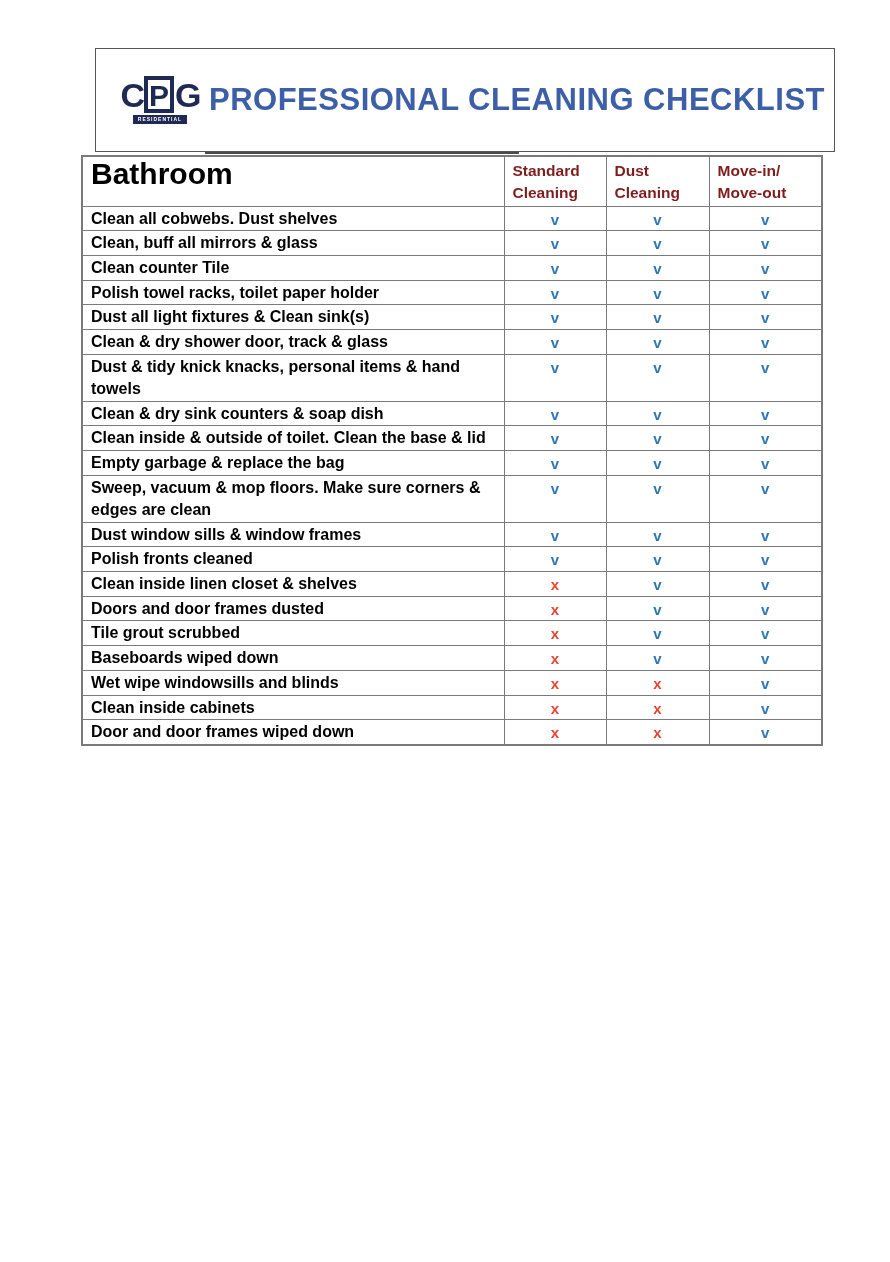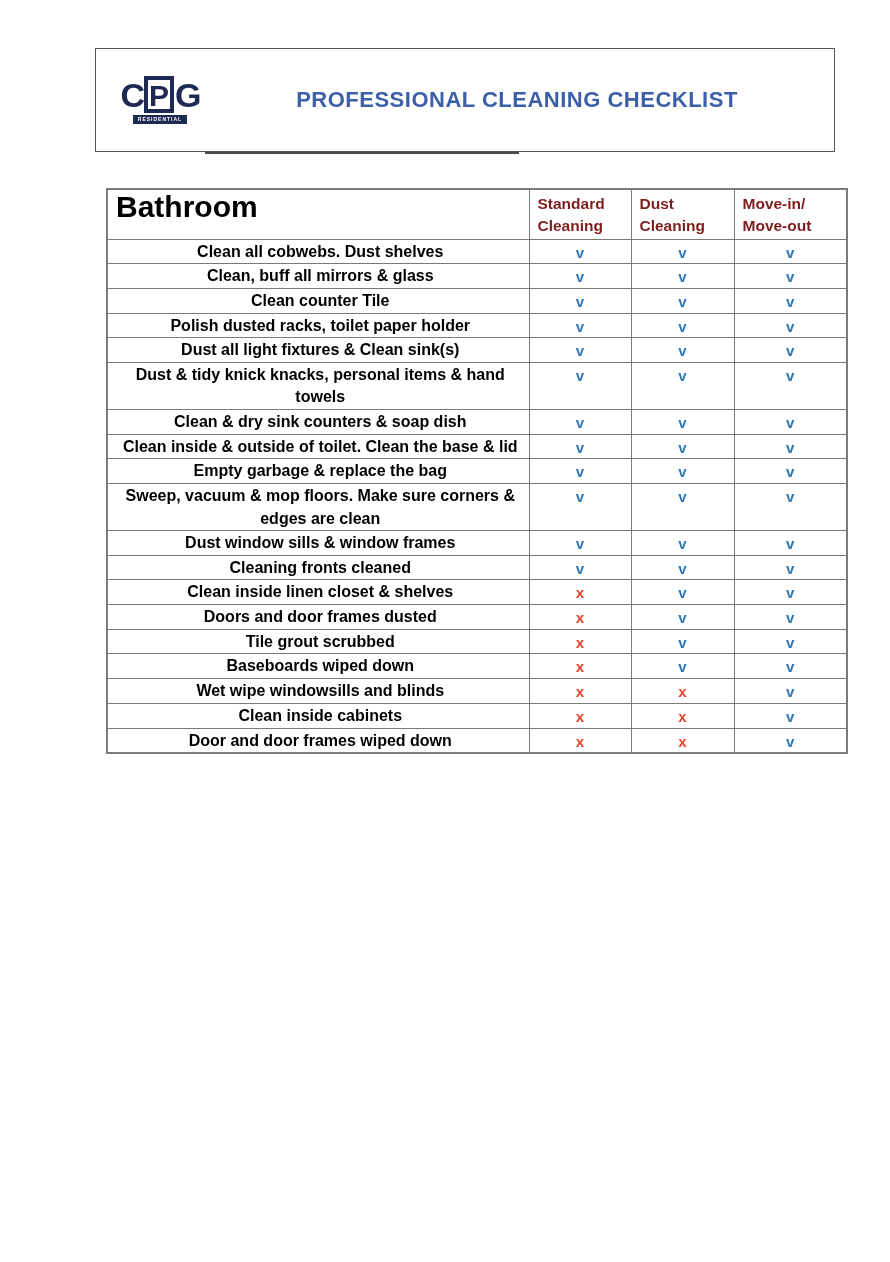--- a/index.html
+++ b/index.html
@@ -34,36 +34,35 @@
     padding:4px 1px 0 1px;margin:0 1px;line-height:0.82;
     font-size:30px;letter-spacing:0;
   }
   .logo-sub{
     margin-top:2px;background:var(--navy);color:#fff;
     font-size:5px;font-weight:700;letter-spacing:1px;
     padding:1px 5px;line-height:1.4;
   }
   .title{
     flex:1;text-align:center;color:var(--title-blue);
-    font-weight:bold;font-size:22px;letter-spacing:0.5px;
+    font-weight:bold;font-size:31px;letter-spacing:0.5px;
     padding-right:6px;white-space:nowrap;
   }
 
   
   .divider-artifact{
     position:absolute;left:205px;top:152px;width:314px;height:2px;
     background:#4a4a4a;
   }
 
   
   table.checklist{
-    position:absolute;left:106px;top:155px;width:740px;
+    position:absolute;left:81px;top:155px;width:740px;
     border-collapse:collapse;table-layout:fixed;
     border:2px solid var(--grid);
-    margin-top:33px;
   }
   table.checklist col.c-task{width:422px;}
   table.checklist col.c-std{width:102px;}
   table.checklist col.c-deep{width:103px;}
   table.checklist col.c-move{width:113px;}
 
   table.checklist th,table.checklist td{
     border:1px solid var(--grid);
     vertical-align:top;
   }
@@ -71,21 +70,21 @@
     height:50px;text-align:left;padding-left:8px;
     font-size:30px;font-weight:bold;color:#000;
     vertical-align:middle;letter-spacing:0;
   }
   th.colhead{
     text-align:left;padding:3px 0 0 8px;
     font-size:15.5px;font-weight:bold;color:#7f1d1d;line-height:22px;
   }
   td.task{
     height:24.7px;padding:1px 4px 0 8px;
-    font-size:16px;font-weight:bold;color:#000;line-height:22.5px;text-align:center;
+    font-size:16px;font-weight:bold;color:#000;line-height:22.5px;
   }
   td.mark{
     text-align:center;padding-top:2px;
     font-size:15px;font-weight:bold;line-height:21px;
   }
   td.mark.yes{color:var(--yes);}
   td.mark.no{color:var(--no);}
 </style>
 </head>
 <body>
@@ -137,33 +136,39 @@
   </tr>
 
   <tr>
     <td class="task">Clean counter Tile</td>
     <td class="mark yes">v</td>
     <td class="mark yes">v</td>
     <td class="mark yes">v</td>
   </tr>
 
   <tr>
-    <td class="task">Polish dusted racks, toilet paper holder</td>
+    <td class="task">Polish towel racks, toilet paper holder</td>
     <td class="mark yes">v</td>
     <td class="mark yes">v</td>
     <td class="mark yes">v</td>
   </tr>
 
   <tr>
     <td class="task">Dust all light fixtures &amp; Clean sink(s)</td>
     <td class="mark yes">v</td>
     <td class="mark yes">v</td>
     <td class="mark yes">v</td>
   </tr>
 
+  <tr>
+    <td class="task">Clean &amp; dry shower door, track &amp; glass</td>
+    <td class="mark yes">v</td>
+    <td class="mark yes">v</td>
+    <td class="mark yes">v</td>
+  </tr>
 
   <tr>
     <td class="task">Dust &amp; tidy knick knacks, personal items &amp; hand towels</td>
     <td class="mark yes">v</td>
     <td class="mark yes">v</td>
     <td class="mark yes">v</td>
   </tr>
 
   <tr>
     <td class="task">Clean &amp; dry sink counters &amp; soap dish</td>
@@ -194,21 +199,21 @@
   </tr>
 
   <tr>
     <td class="task">Dust window sills &amp; window frames</td>
     <td class="mark yes">v</td>
     <td class="mark yes">v</td>
     <td class="mark yes">v</td>
   </tr>
 
   <tr>
-    <td class="task">Cleaning fronts cleaned</td>
+    <td class="task">Polish fronts cleaned</td>
     <td class="mark yes">v</td>
     <td class="mark yes">v</td>
     <td class="mark yes">v</td>
   </tr>
 
   <tr>
     <td class="task">Clean inside linen closet &amp; shelves</td>
     <td class="mark no">x</td>
     <td class="mark yes">v</td>
     <td class="mark yes">v</td>

